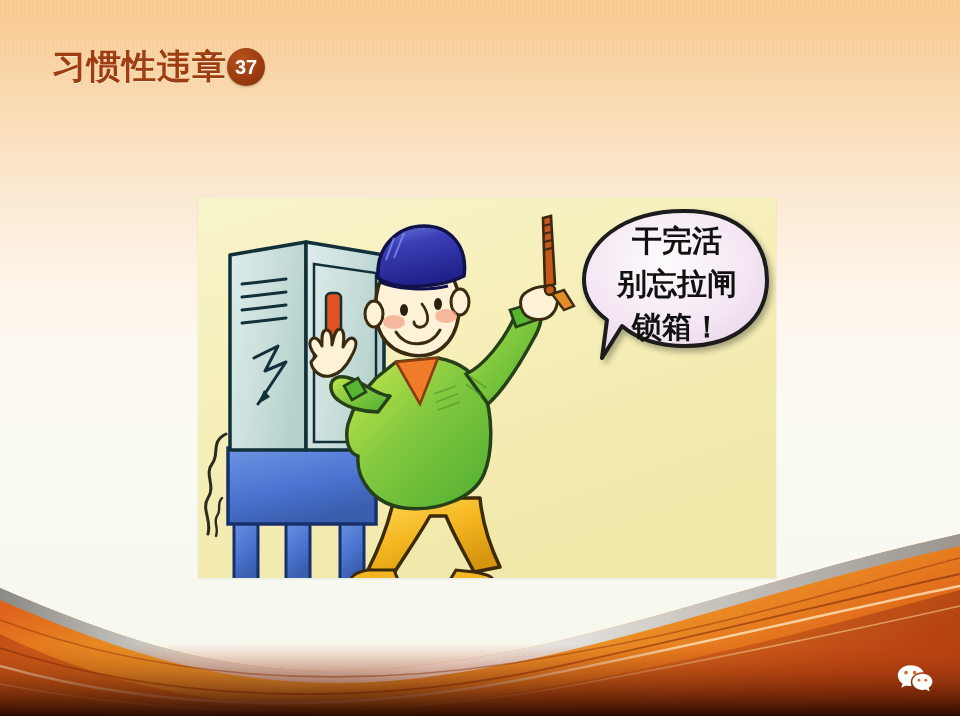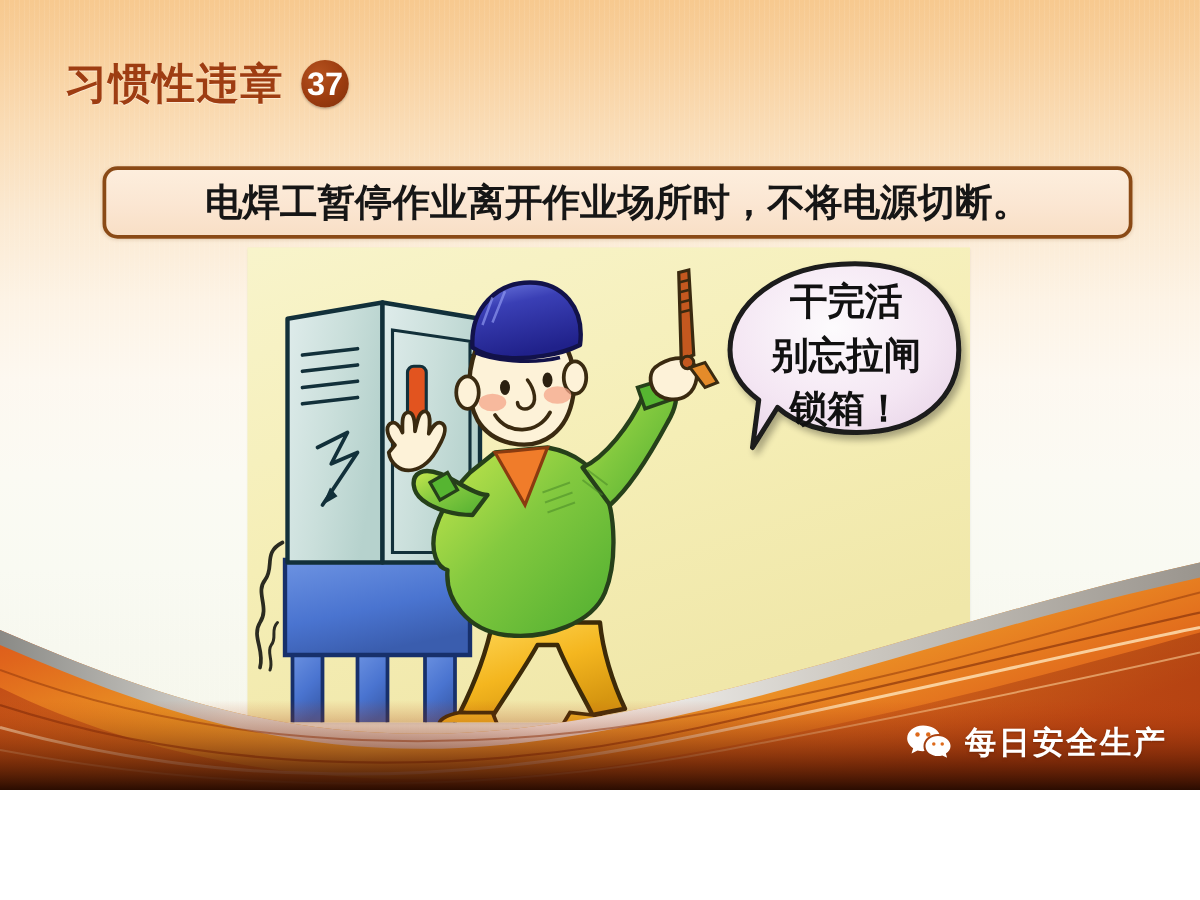--- a/index.html
+++ b/index.html
@@ -4,21 +4,21 @@
 <style>
   * { margin:0; padding:0; box-sizing:border-box; }
   html,body { width:960px; height:720px; overflow:hidden; }
   body {
     font-family:"Liberation Serif", serif;
     background:#ffffff;
   }
 
   .slide {
     position:relative;
-    width:960px; height:632px;
+    width:960px; height:716px;
     overflow:hidden;
     background:
       linear-gradient(180deg,
         #f7c98f 0%,
         #f8cf9b 6%,
         #fadcb5 16%,
         #fbe9d1 27%,
         #fdf3e5 38%,
         #fdf8f0 48%,
         #fbfaf3 60%,
@@ -51,27 +51,26 @@
   .header-title {
     font-family:"Liberation Serif", serif;
     font-size:34px;
     font-weight:700;
     letter-spacing:1px;
     color:#9e3d12;
     text-shadow:0 1px 0 rgba(255,255,255,.45);
     white-space:nowrap;
   }
   .badge {
-    margin-left:14px;
     width:38px; height:38px;
     border-radius:50%;
     background:radial-gradient(circle at 36% 30%, #b5521f 0%, #9c3c0f 55%, #80300a 100%);
     color:#ffffff;
     font-family:"Liberation Sans", sans-serif;
-    font-size:26px; font-weight:700;
+    font-size:20px; font-weight:700;
     display:flex; align-items:center; justify-content:center;
     box-shadow:0 1px 2px rgba(0,0,0,.28);
   }
 
   
   .statement-box {
     position:absolute;
     left:82px; top:133px;
     width:824px; height:58px;
     border:3px solid #8a4a16;
@@ -133,23 +132,20 @@
 </head>
 <body>
 
 <div class="slide">
 
   <div class="header">
     <div class="header-title">习惯性违章</div>
     <div class="badge">37</div>
   </div>
 
-  <div class="statement-box">
-    <div class="statement-text">电焊工暂停作业离开作业场所时，不将电源切断。</div>
-  </div>
 
   <div class="illustration">
     <svg viewBox="0 0 578 380" xmlns="http://www.w3.org/2000/svg">
       <defs>
         <linearGradient id="gBg" x1="0" y1="0" x2="0.5" y2="1">
           <stop offset="0%" stop-color="#f8f4cb"></stop>
           <stop offset="55%" stop-color="#f5eeb6"></stop>
           <stop offset="100%" stop-color="#f0e7a9"></stop>
         </linearGradient>
         <linearGradient id="gHelmet" x1="0" y1="0" x2="0.3" y2="1">
@@ -382,16 +378,15 @@
                C15.5,13.3 21.0,8.7 27.8,8.7 C28.2,8.7 28.6,8.7 29.0,8.8
                C27.7,4.5 22.1,1.4 15.2,1.4 Z" fill="#ffffff"></path>
       <circle cx="10.4" cy="9.2" r="1.9" fill="#dd6a1c"></circle>
       <circle cx="19.6" cy="9.2" r="1.9" fill="#dd6a1c"></circle>
       <path d="M38.6,19.0 C38.6,14.2 33.8,10.4 27.9,10.4 C22.0,10.4 17.2,14.2 17.2,19.0
                C17.2,23.8 22.0,27.6 27.9,27.6 C29.2,27.6 30.4,27.4 31.6,27.1
                L35.7,29.1 L34.6,25.4 C37.1,23.8 38.6,21.6 38.6,19.0 Z" fill="#ffffff"></path>
       <circle cx="24.3" cy="17.2" r="1.5" fill="#dd6a1c"></circle>
       <circle cx="31.5" cy="17.2" r="1.5" fill="#dd6a1c"></circle>
     </svg>
-    <div class="footer-text">每日安全生产</div>
   </div>
 
 </div>
 
 </body></html>

